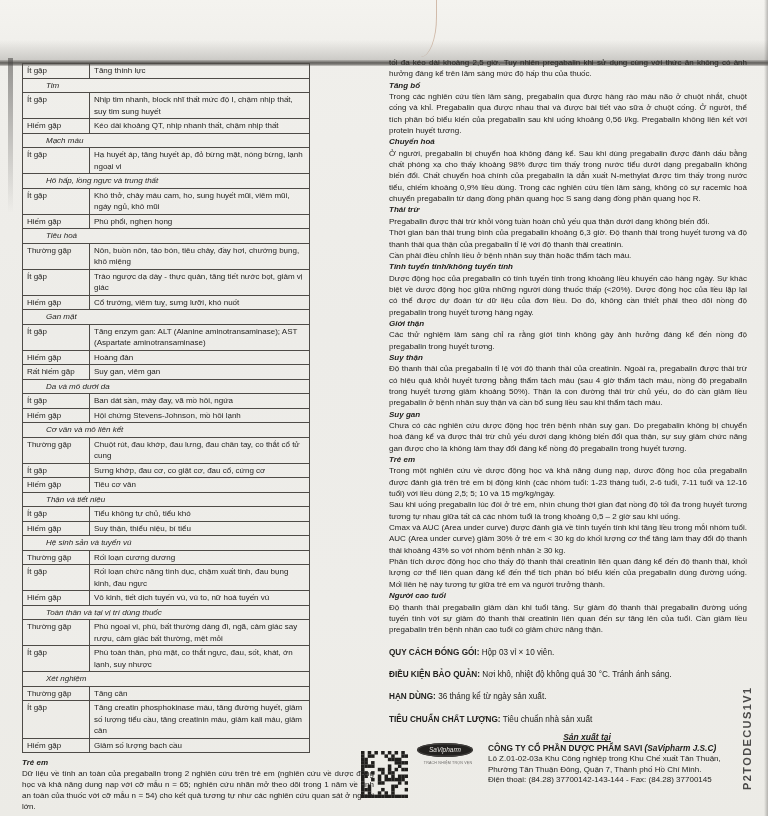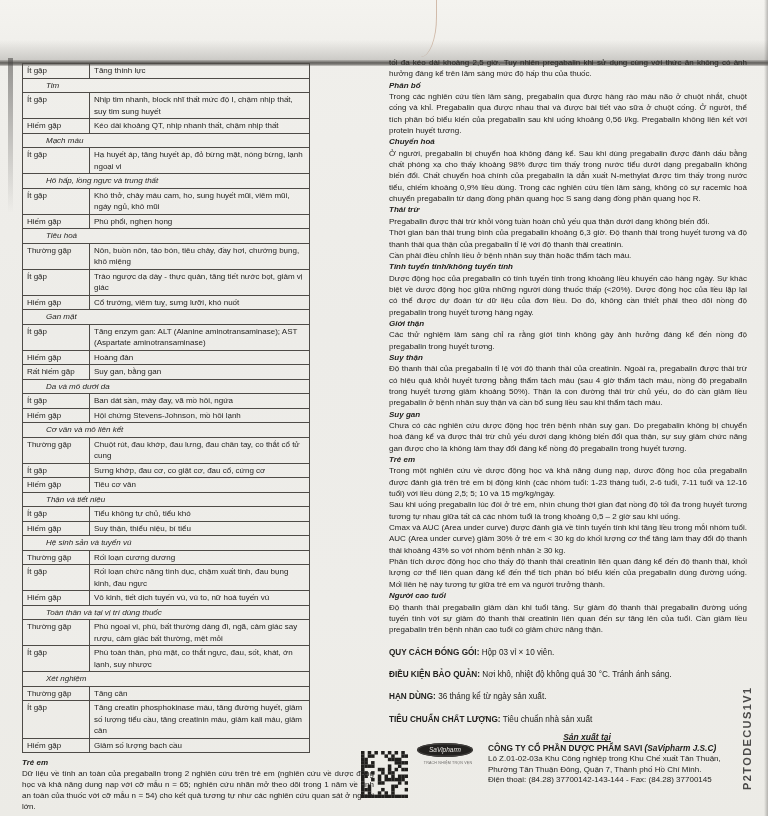--- a/index.html
+++ b/index.html
@@ -127,21 +127,21 @@
           <tr>
             <td class="freq">Ít gặp</td>
             <td>Tăng enzym gan: ALT (Alanine aminotransaminase); AST (Aspartate aminotransaminase)</td>
           </tr>
           <tr>
             <td class="freq">Hiếm gặp</td>
             <td>Hoàng đản</td>
           </tr>
           <tr>
             <td class="freq">Rất hiếm gặp</td>
-            <td>Suy gan, bằng gan</td>
+            <td>Suy gan, viêm gan</td>
           </tr>
           <tr class="section">
             <td colspan="2">Da và mô dưới da</td>
           </tr>
           <tr>
             <td class="freq">Ít gặp</td>
             <td>Ban dát sần, mày đay, vã mồ hôi, ngứa</td>
           </tr>
           <tr>
             <td class="freq">Hiếm gặp</td>
@@ -219,21 +219,21 @@
     <div class="children">
       <div class="child-title">Trẻ em</div>
       <p class="child-body">Dữ liệu về tính an toàn của pregabalin trong 2 nghiên cứu trên trẻ em (nghiên cứu về dược động học và khả năng dung nạp với cỡ mẫu n = 65; nghiên cứu nhãn mở theo dõi trong 1 năm về tính an toàn của thuốc với cỡ mẫu n = 54) cho kết quả tương tự như các nghiên cứu quan sát ở người lớn.</p>
       <div class="adr-handling">Cách xử trí ADR</div>
     </div>
   </div>
 
   <div class="right-col">
     <div id="pk-sections">
         <p class="rc-p">tối đa kéo dài khoảng 2,5 giờ. Tuy nhiên pregabalin khi sử dụng cùng với thức ăn không có ảnh hưởng đáng kể trên lâm sàng mức độ hấp thu của thuốc.</p>
-        <div class="rc-h">Phân bố</div>
+        <div class="rc-h">Tăng bố</div>
         <p class="rc-p">Trong các nghiên cứu tiền lâm sàng, pregabalin qua được hàng rào máu não ở chuột nhắt, chuột cống và khỉ. Pregabalin qua được nhau thai và được bài tiết vào sữa ở chuột cống. Ở người, thể tích phân bố biểu kiến của pregabalin sau khi uống khoảng 0,56 l/kg. Pregabalin không liên kết với protein huyết tương.</p>
         <div class="rc-h">Chuyển hoá</div>
         <p class="rc-p">Ở người, pregabalin bị chuyển hoá không đáng kể. Sau khi dùng pregabalin được đánh dấu bằng chất phóng xạ cho thấy khoảng 98% được tìm thấy trong nước tiểu dưới dạng pregabalin không biến đổi. Chất chuyển hoá chính của pregabalin là dẫn xuất N-methylat được tìm thấy trong nước tiểu, chiếm khoảng 0,9% liều dùng. Trong các nghiên cứu tiền lâm sàng, không có sự racemic hoá chuyển pregabalin từ dạng đồng phân quang học S sang dạng đồng phân quang học R.</p>
         <div class="rc-h">Thải trừ</div>
         <p class="rc-p">Pregabalin được thải trừ khỏi vòng tuần hoàn chủ yếu qua thận dưới dạng không biến đổi.</p>
         <p class="rc-p">Thời gian bán thải trung bình của pregabalin khoảng 6,3 giờ. Độ thanh thải trong huyết tương và độ thanh thải qua thận của pregabalin tỉ lệ với độ thanh thải creatinin.</p>
         <p class="rc-p">Cần phải điều chỉnh liều ở bệnh nhân suy thận hoặc thẩm tách máu.</p>
         <div class="rc-h">Tính tuyến tính/không tuyến tính</div>
         <p class="rc-p">Dược động học của pregabalin có tính tuyến tính trong khoảng liều khuyến cáo hàng ngày. Sự khác biệt về dược động học giữa những người dùng thuốc thấp (&lt;20%). Dược động học của liều lặp lại có thể được dự đoán từ dữ liệu của đơn liều. Do đó, không cần thiết phải theo dõi nồng độ pregabalin trong huyết tương hàng ngày.</p>
         <div class="rc-h">Giới thận</div>

